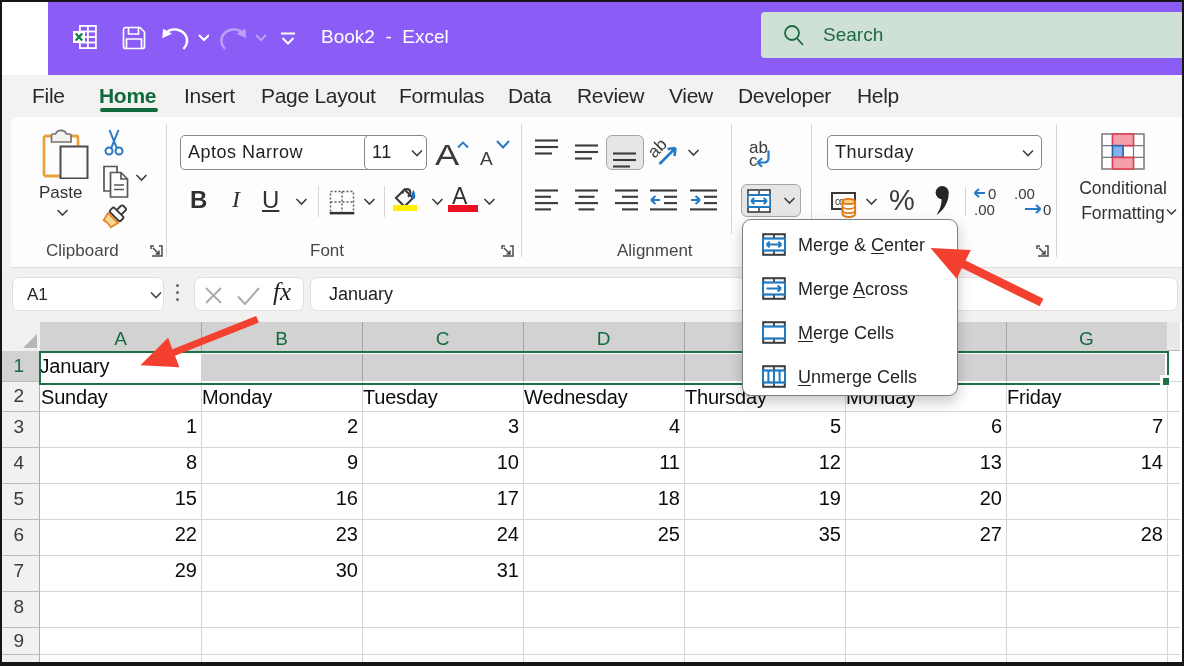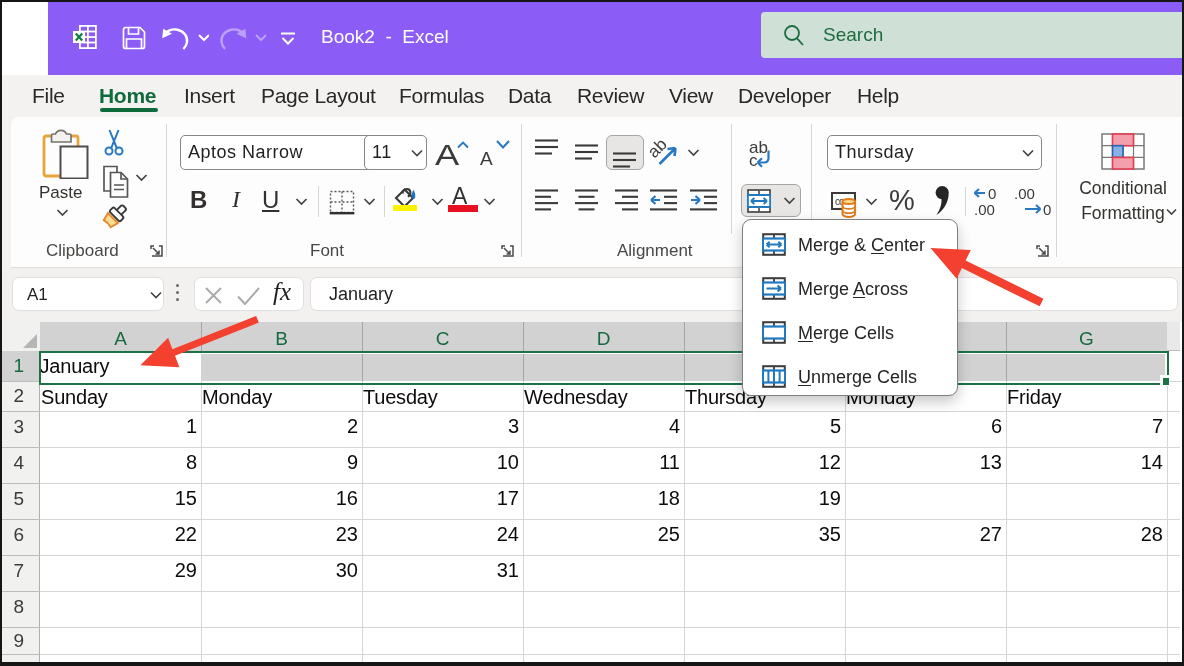--- a/index.html
+++ b/index.html
@@ -493,20 +493,21 @@
     <div class="cellnum" style="left:523px;top:129px;width:157px">11</div>
     <div class="cellnum" style="left:684px;top:129px;width:157px">12</div>
     <div class="cellnum" style="left:845px;top:129px;width:157px">13</div>
     <div class="cellnum" style="left:1006px;top:129px;width:157px">14</div>
 
     <div class="cellnum" style="left:40px;top:165px;width:157px">15</div>
     <div class="cellnum" style="left:201px;top:165px;width:157px">16</div>
     <div class="cellnum" style="left:362px;top:165px;width:157px">17</div>
     <div class="cellnum" style="left:523px;top:165px;width:157px">18</div>
     <div class="cellnum" style="left:684px;top:165px;width:157px">19</div>
+    <div class="cellnum" style="left:845px;top:165px;width:157px">20</div>
 
     <div class="cellnum" style="left:40px;top:201px;width:157px">22</div>
     <div class="cellnum" style="left:201px;top:201px;width:157px">23</div>
     <div class="cellnum" style="left:362px;top:201px;width:157px">24</div>
     <div class="cellnum" style="left:523px;top:201px;width:157px">25</div>
     <div class="cellnum" style="left:684px;top:201px;width:157px">35</div>
     <div class="cellnum" style="left:845px;top:201px;width:157px">27</div>
     <div class="cellnum" style="left:1006px;top:201px;width:157px">28</div>
 
     <div class="cellnum" style="left:40px;top:237px;width:157px">29</div>

